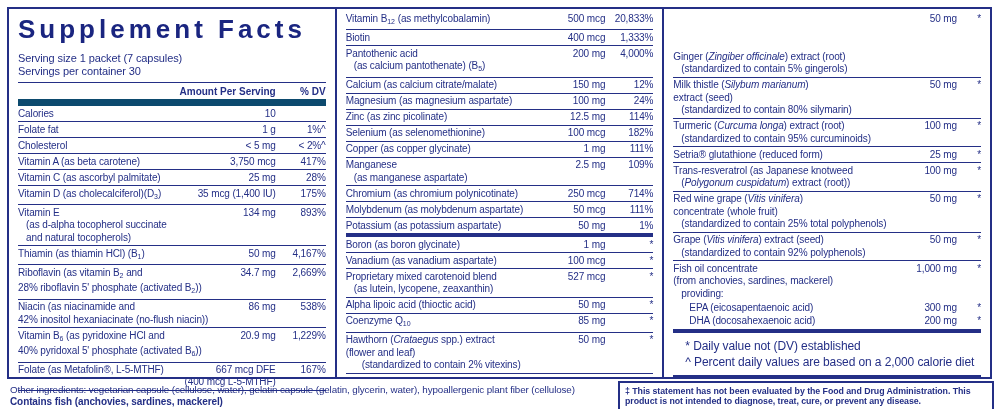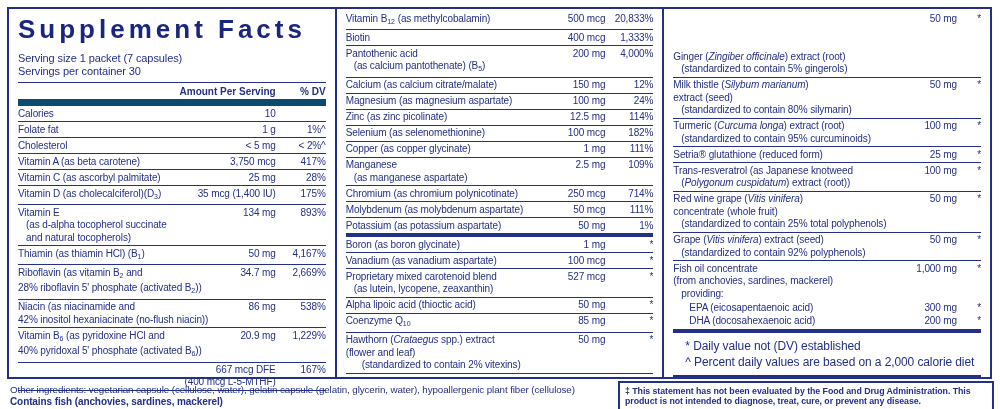--- a/index.html
+++ b/index.html
@@ -153,20 +153,21 @@
         <div class="row">
           <div class="line1">
             <div class="nm" style="padding-left: 0px;">Vitamin B<span class="sub">6</span> (as pyridoxine HCl and</div>
             <div class="amt">20.9 mg</div>
             <div class="dv">1,229%</div>
           </div>
           <div class="xl" style="padding-left: 0px;">40% pyridoxal 5' phosphate (activated B<span class="sub">6</span>))</div>
         </div>
         <div class="row">
           <div class="line1">
+            <div class="nm" style="padding-left: 0px;">Folate (as Metafolin®, L-5-MTHF)</div>
             <div class="amt">667 mcg DFE
 (400 mcg L-5-MTHF)</div>
             <div class="dv">167%</div>
           </div>
         </div>
       </div>
   </div>
 
   <div class="col col-mid">
     <div class="rows">

